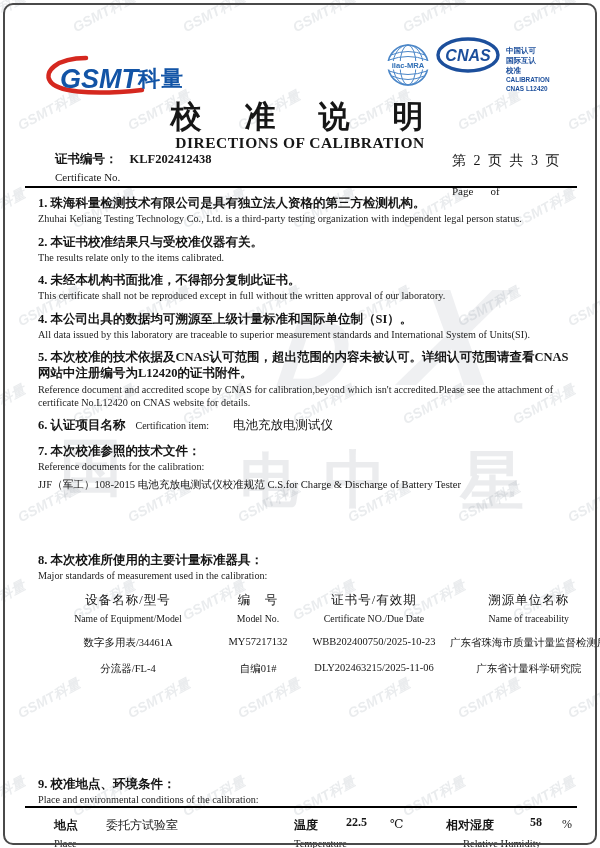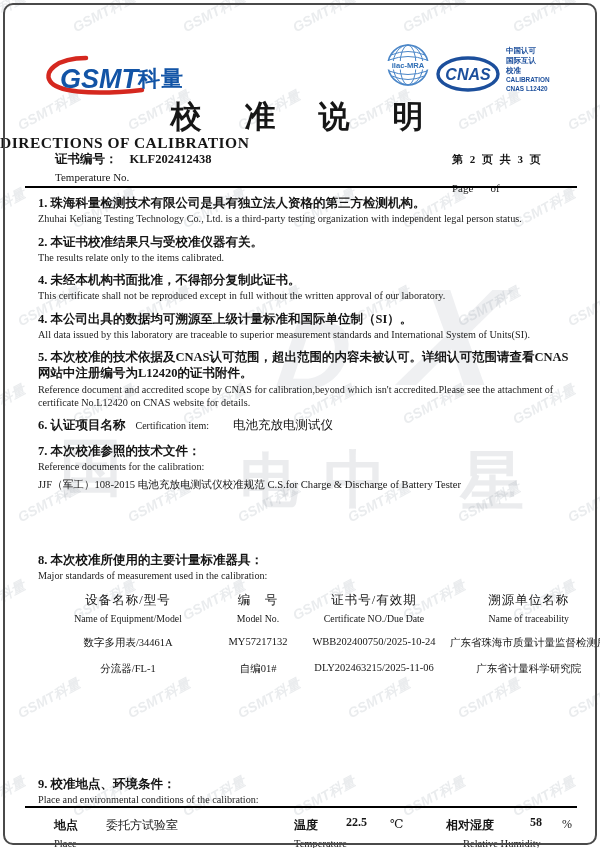--- a/index.html
+++ b/index.html
@@ -25,38 +25,38 @@
   #wm-latin .wm-latin-letter:nth-child(2){left:408px;top:258px;font-size:138px;}
 
   
   .logo{position:absolute;left:48px;top:54px;width:180px;height:52px;z-index:2;}
   .logo svg{position:absolute;left:-8px;top:-2px;}
   .logo-text{position:absolute;left:12px;top:10px;font:italic 800 27px "Liberation Sans",sans-serif;
              color:#1254a6;white-space:nowrap;}
   .logo-cjk{font-style:normal;font-size:22px;font-weight:800;letter-spacing:1px;vertical-align:2px;}
 
   .ilac{position:absolute;left:386px;top:43px;z-index:2;}
-  .cnas{position:absolute;left:436px;top:56px;z-index:2;}
+  .cnas{position:absolute;left:436px;top:37px;z-index:2;}
   .accr{position:absolute;left:506px;top:47px;z-index:2;color:#1c4f9c;font-family:"Liberation Sans",sans-serif;}
   .accr .zh{font-size:7.5px;font-weight:700;line-height:1.3;font-family:Liberation Mono, monospace;}
   .accr .en{font-size:6.4px;line-height:1.35;font-weight:600;}
 
   
   .title-zh{position:absolute;top:96px;left:0;width:100%;text-align:center;font-size:31px;font-weight:700;
             letter-spacing:6px;z-index:2;}
-  .title-en{position:absolute;top:134px;left:0;width:100%;text-align:left;font-size:15.5px;font-weight:700;
+  .title-en{position:absolute;top:134px;left:0;width:100%;text-align:center;font-size:15.5px;font-weight:700;
             letter-spacing:.5px;z-index:2;}
 
   
   .cert-left{position:absolute;left:55px;top:151px;z-index:2;}
   .cert-no-line{font-size:12.5px;font-weight:700;}
   .cert-no-line .val{margin-left:12px;}
   .cert-no-en{font-size:11px;margin-top:3px;font-weight:400;}
   .cert-right{position:absolute;left:452px;top:152px;z-index:2;}
-  .page-zh{font-size:11px;font-weight:700;letter-spacing:2px;white-space:nowrap;}
+  .page-zh{font-size:14px;font-weight:400;letter-spacing:2px;white-space:nowrap;}
   .page-en{font-size:11px;margin-top:15px;display:flex;gap:17px;}
 
   .rule-top{position:absolute;left:25px;top:186px;width:552px;height:2px;background:#000;z-index:2;}
   .rule-bottom{position:absolute;left:25px;top:806px;width:552px;height:2px;background:#000;z-index:2;}
 
   
   .content{position:absolute;left:38px;top:195px;width:538px;z-index:2;}
   .sec{margin-bottom:8px;}
   .sec-zh{font-size:12.5px;font-weight:700;line-height:1.3;}
   .sec-en{font-size:10.2px;line-height:1.3;margin-top:1px;color:#222;}
@@ -197,21 +197,21 @@
   <div class="en">CNAS L12420</div>
 </div>
 
 <div class="title-zh">校　准　说　明</div>
 <div class="title-en">DIRECTIONS OF CALIBRATION</div>
 
 <div class="cert-left">
   <div class="cert-no-line">
     <span>证书编号：</span><span class="val">KLF202412438</span>
   </div>
-  <div class="cert-no-en">Temperature No.</div>
+  <div class="cert-no-en">Certificate No.</div>
 </div>
 <div class="cert-right">
   <div class="page-zh">第 2 页 共 3 页</div>
   <div class="page-en">
     <span>Page</span>
     <span>of</span>
   </div>
 </div>
 
 <div class="rule-top"></div>
@@ -267,24 +267,24 @@
       <div class="th-zh">证书号/有效期</div>
       <div class="th-zh">溯源单位名称</div>
 
       <div class="th-en">Name of Equipment/Model</div>
       <div class="th-en">Model No.</div>
       <div class="th-en">Certificate NO./Due Date</div>
       <div class="th-en">Name of traceability</div>
 
       <div class="td">数字多用表/34461A</div>
       <div class="td">MY57217132</div>
-      <div class="td">WBB202400750/2025-10-24</div>
+      <div class="td">WBB202400750/2025-10-23</div>
       <div class="td">广东省珠海市质量计量监督检测所</div>
 
-      <div class="td">分流器/FL-1</div>
+      <div class="td">分流器/FL-4</div>
       <div class="td">自编01#</div>
       <div class="td">DLY202463215/2025-11-06</div>
       <div class="td">广东省计量科学研究院</div>
     </div>
   </div>
 
   <div class="gap-b"></div>
 
   <div class="sec">
     <div class="sec-zh">9. 校准地点、环境条件：</div>

